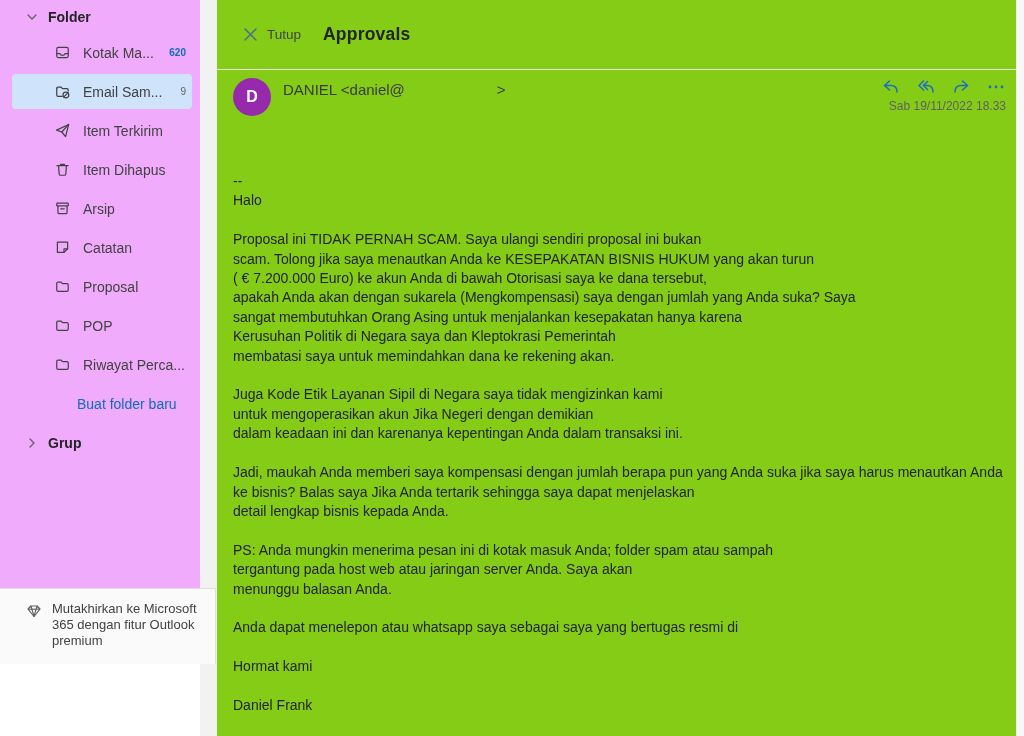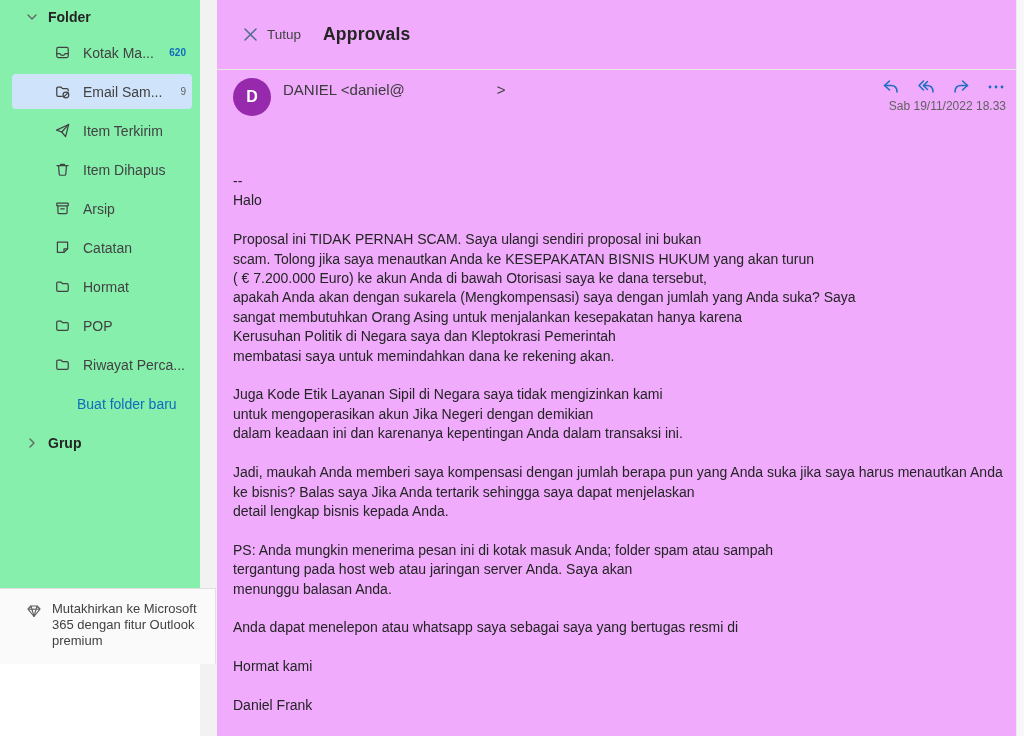--- a/index.html
+++ b/index.html
@@ -1,21 +1,21 @@
 <!DOCTYPE html>
 <html><head>
 <meta charset="utf-8">
 <style>
   * { margin:0; padding:0; box-sizing:border-box; }
   html,body { width:1024px; height:736px; overflow:hidden; }
   body { font-family:"Liberation Sans", sans-serif; background:#ffffff; color:#242424; }
   .app { position:relative; width:1024px; height:736px; background:#ffffff; }
 
   
-  .sidebar { position:absolute; left:0; top:0; width:200px; height:664px; background:#86efac; z-index:1; }
+  .sidebar { position:absolute; left:0; top:0; width:200px; height:664px; background:#f0abfc; z-index:1; }
   .pane-gap { position:absolute; left:200px; top:0; width:17px; height:736px; background:#f2f2f2; z-index:0; }
 
   .section-row { display:flex; align-items:center; height:26px; margin-top:4px; cursor:pointer; }
   .section-row .chev { width:16px; height:16px; margin-left:24px; flex:0 0 16px; color:#616161; }
   .section-row .section-label { margin-left:8px; font-size:14px; font-weight:bold; color:#242424; }
 
   .items { margin-top:3px; }
   .item { position:relative; display:flex; align-items:center; height:39px; cursor:pointer; }
   .item .hl { position:absolute; left:12px; right:8px; top:2px; bottom:2px; border-radius:4px; background:transparent; }
   .item.selected .hl { background:#cfe4fa; }
@@ -32,21 +32,21 @@
   .groups-row .chev { width:16px; height:16px; margin-left:24px; color:#616161; }
   .groups-row .section-label { margin-left:8px; font-size:14px; font-weight:bold; color:#242424; }
 
   .upgrade { position:absolute; left:0; bottom:0; width:216px; height:76px; background:#fafafa;
              border-top:1px solid #e0e0e0; border-right:1px solid #e0e0e0; z-index:2;
              display:flex; align-items:flex-start; padding:12px 10px 0 26px; cursor:pointer; }
   .upgrade .gem { width:16px; height:16px; flex:0 0 16px; margin-top:2px; color:#616161; }
   .upgrade .utext { margin-left:10px; font-size:13px; line-height:16px; color:#424242; }
 
   
-  .pane { position:absolute; left:217px; top:0; right:0; height:736px; background:#f0abfc; }
+  .pane { position:absolute; left:217px; top:0; right:0; height:736px; background:#84cc16; }
   .scroll-track { position:absolute; right:0; top:0; width:8px; height:736px; background:#f8f8f8; border-left:1px solid #ececec; }
 
   .pane-header { position:absolute; left:0; top:0; right:8px; height:70px; border-bottom:1px solid #e6e6e6;
                  display:flex; align-items:center; }
   .close-btn { display:flex; align-items:center; margin-left:26px; cursor:pointer; }
   .close-btn .xicon { width:15px; height:15px; color:#4f6b8c; }
   .close-btn .close-label { margin-left:9px; font-size:13.5px; color:#424242; }
   .subject { margin-left:22px; font-size:17.5px; font-weight:bold; color:#242424; letter-spacing:0.2px; }
 
   .avatar { position:absolute; left:16px; top:78px; width:38px; height:38px; border-radius:50%;
@@ -151,21 +151,21 @@
           </span>
           <span class="ilabel">Catatan</span>
         </div>
         <div class="item">
           <span class="hl"></span>
           <span class="ficon">
             <svg viewBox="0 0 16 16" fill="none" stroke="currentColor" stroke-width="1.15" stroke-linecap="round" stroke-linejoin="round">
               <path d="M2.6 5c0-.7.5-1.2 1.2-1.2h2.7L8 5.3h4.2c.7 0 1.2.5 1.2 1.2v4.8c0 .7-.5 1.2-1.2 1.2H3.8c-.7 0-1.2-.5-1.2-1.2z"></path>
             </svg>
           </span>
-          <span class="ilabel">Hormat</span>
+          <span class="ilabel">Proposal</span>
         </div>
         <div class="item">
           <span class="hl"></span>
           <span class="ficon">
             <svg viewBox="0 0 16 16" fill="none" stroke="currentColor" stroke-width="1.15" stroke-linecap="round" stroke-linejoin="round">
               <path d="M2.6 5c0-.7.5-1.2 1.2-1.2h2.7L8 5.3h4.2c.7 0 1.2.5 1.2 1.2v4.8c0 .7-.5 1.2-1.2 1.2H3.8c-.7 0-1.2-.5-1.2-1.2z"></path>
             </svg>
           </span>
           <span class="ilabel">POP</span>
         </div>

